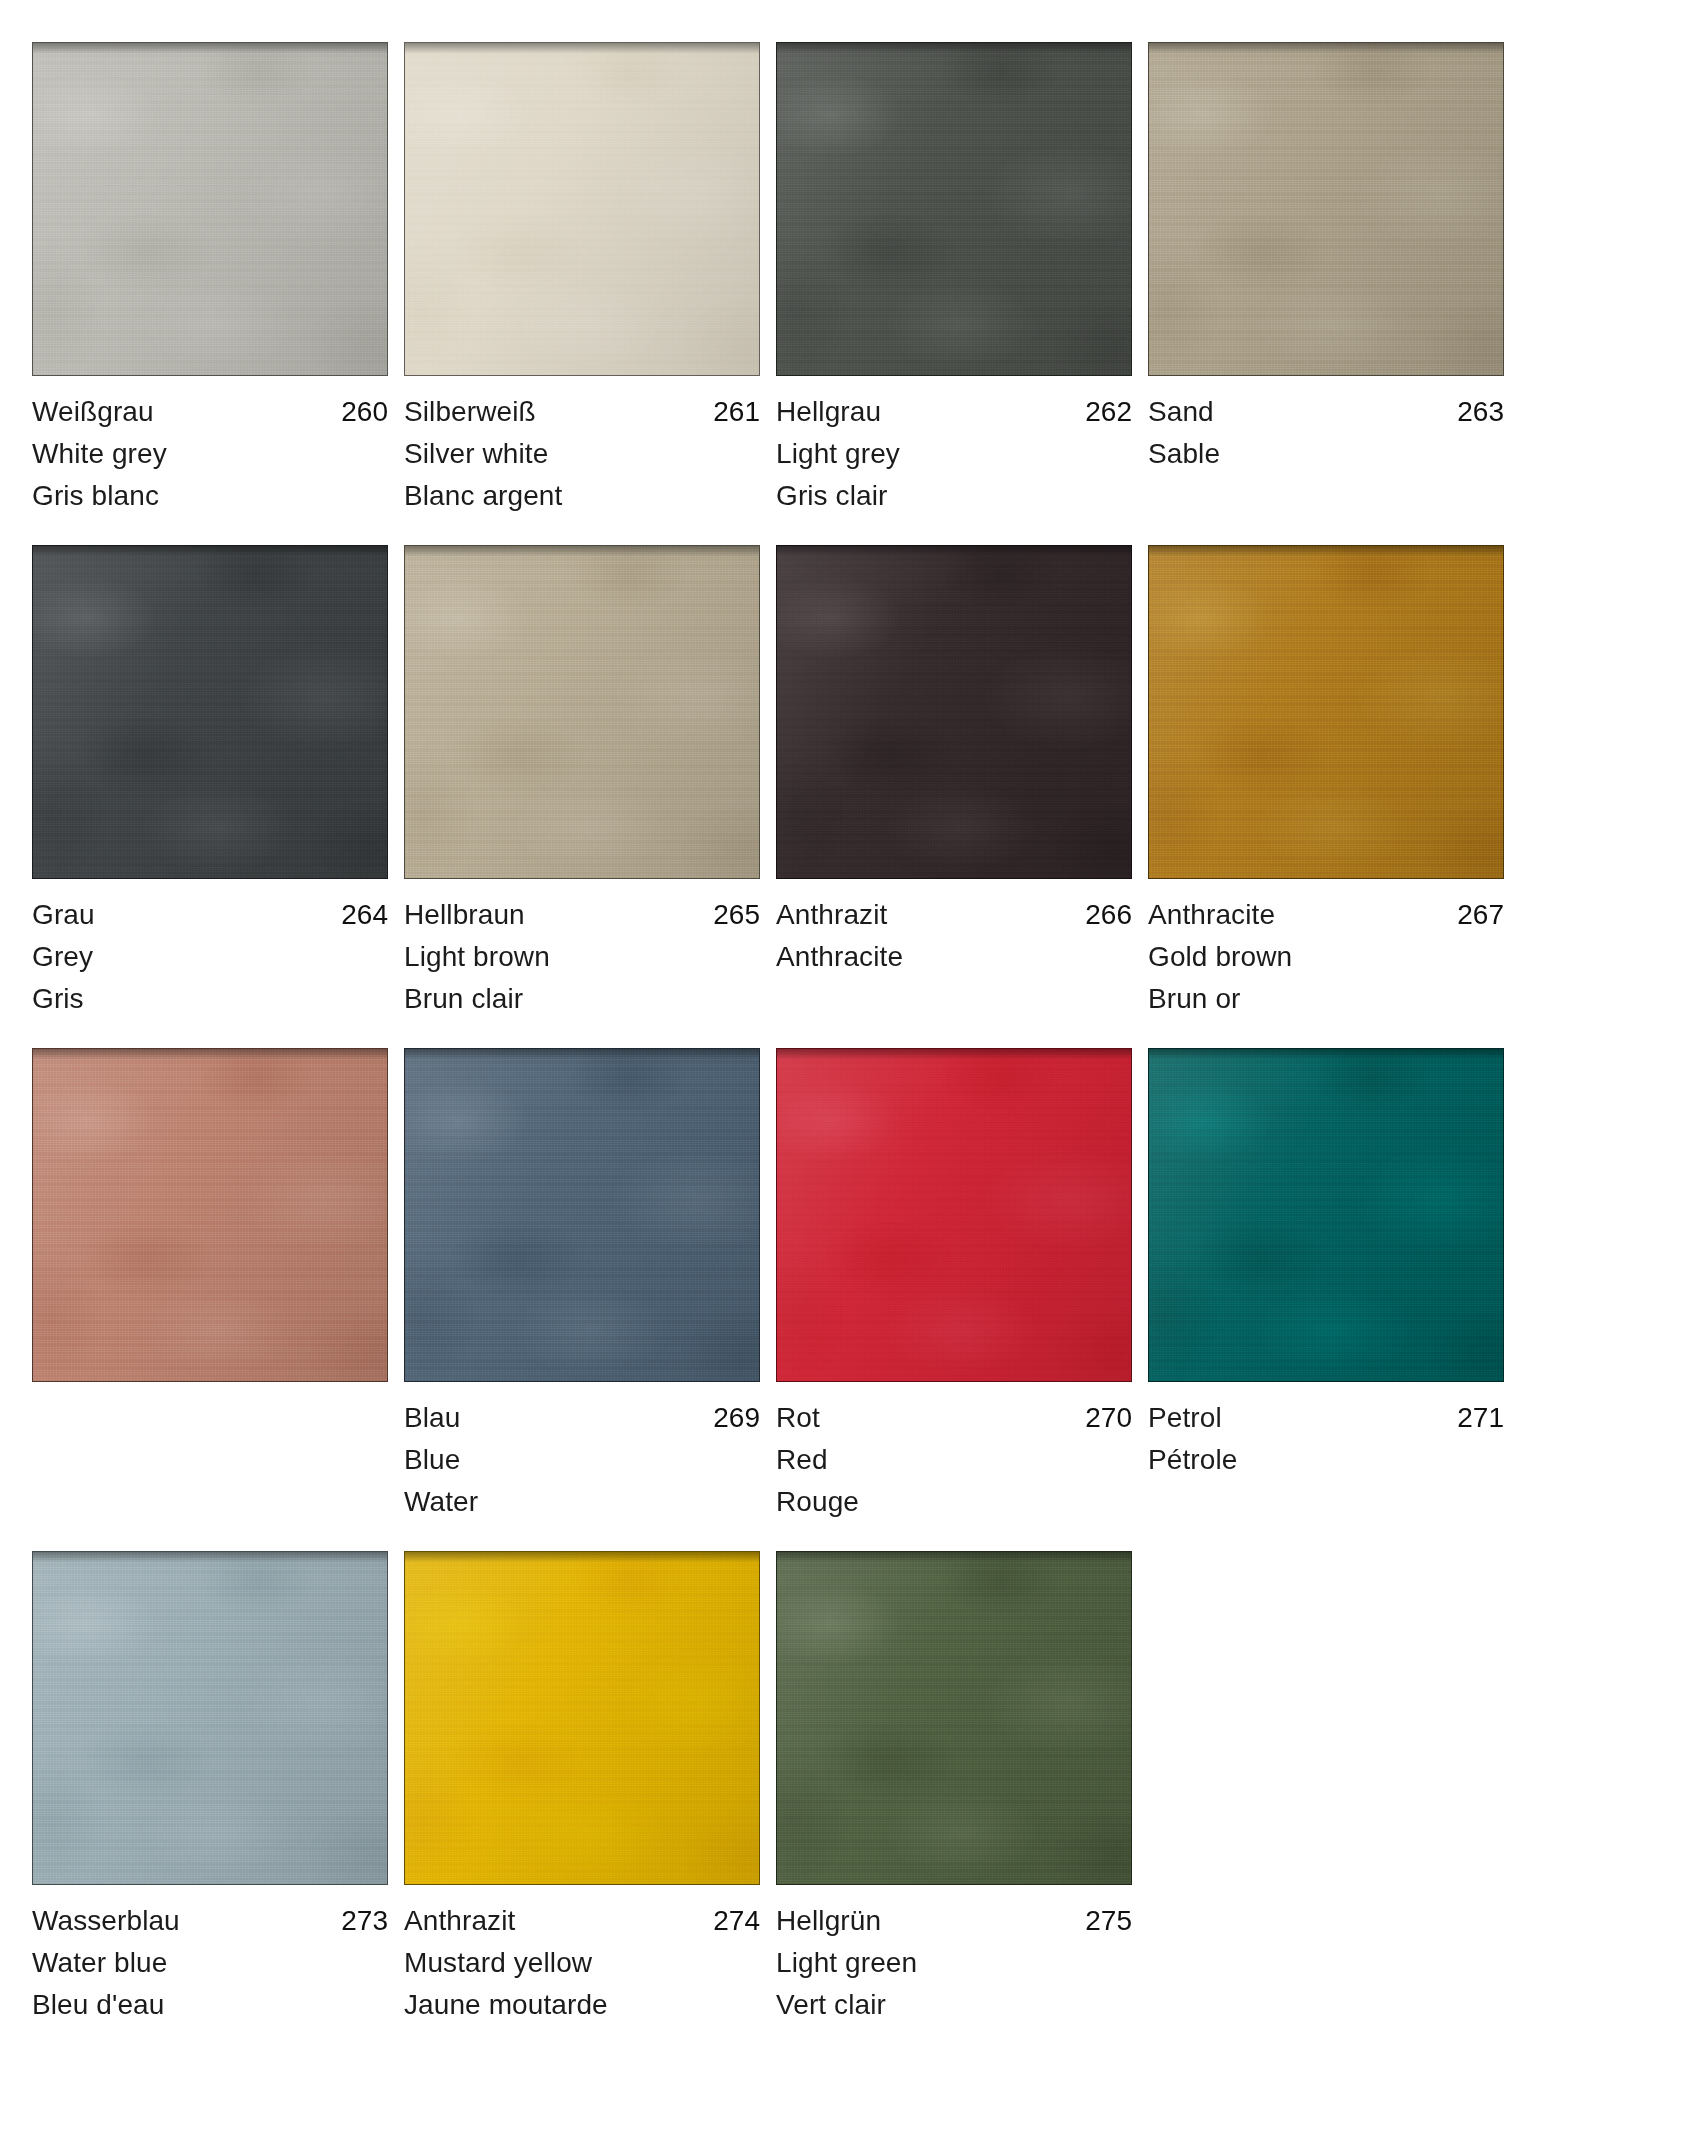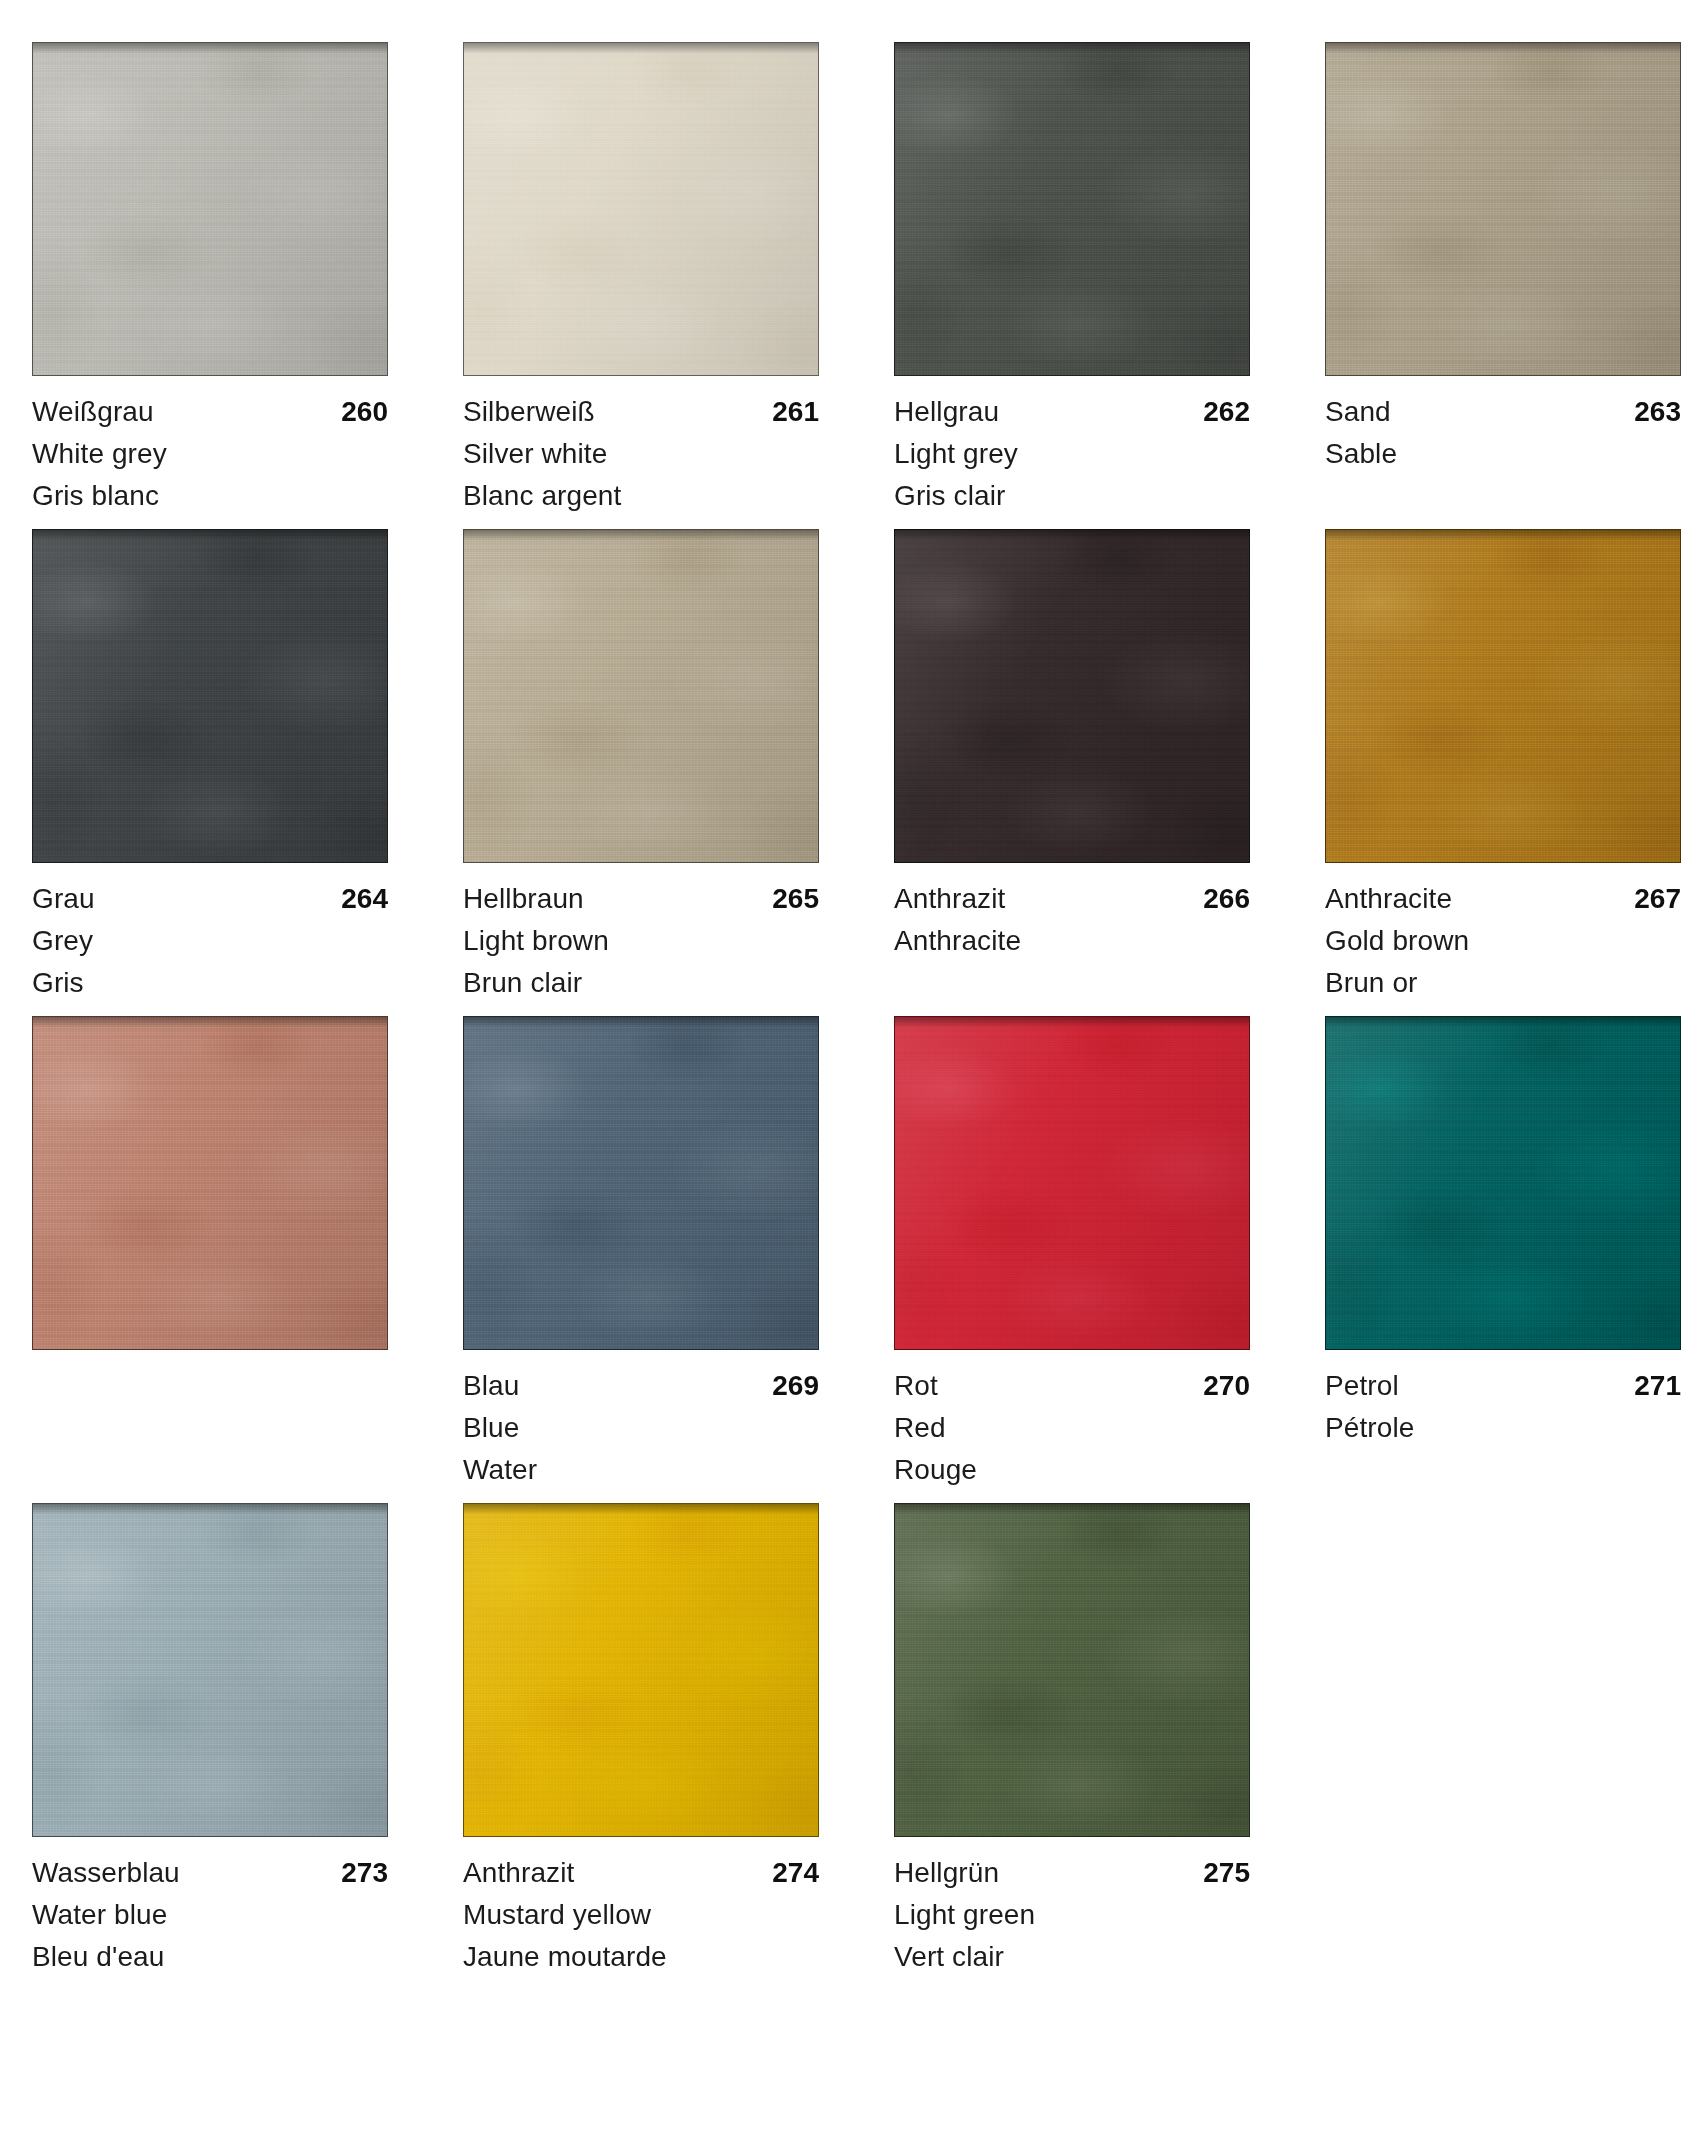--- a/index.html
+++ b/index.html
@@ -21,20 +21,21 @@
     height: 2151px;
     box-sizing: border-box;
     padding: 42px 32px 0 32px;
   }
 
   .grid {
     display: grid;
     grid-template-columns: repeat(4, 356px);
     column-gap: 75px;
     row-gap: 0;
+    gap: 16px;
   }
 
   .swatch-cell {
     width: 356px;
     margin-bottom: 12px;
   }
 
   
   .swatch {
     position: relative;
@@ -113,21 +114,21 @@
   .name-fr {
     font-size: 28px;
     line-height: 42px;
     letter-spacing: 0.1px;
     color: #1b1b1b;
     white-space: nowrap;
   }
   .code {
     font-size: 28px;
     line-height: 42px;
-    font-weight: 700;
+    font-weight: 400;
     color: #101010;
     margin-left: 12px;
   }
 </style>
 </head>
 <body>
 
 <div class="page">
   <div class="grid" id="swatch-grid">
       <div class="swatch-cell">

